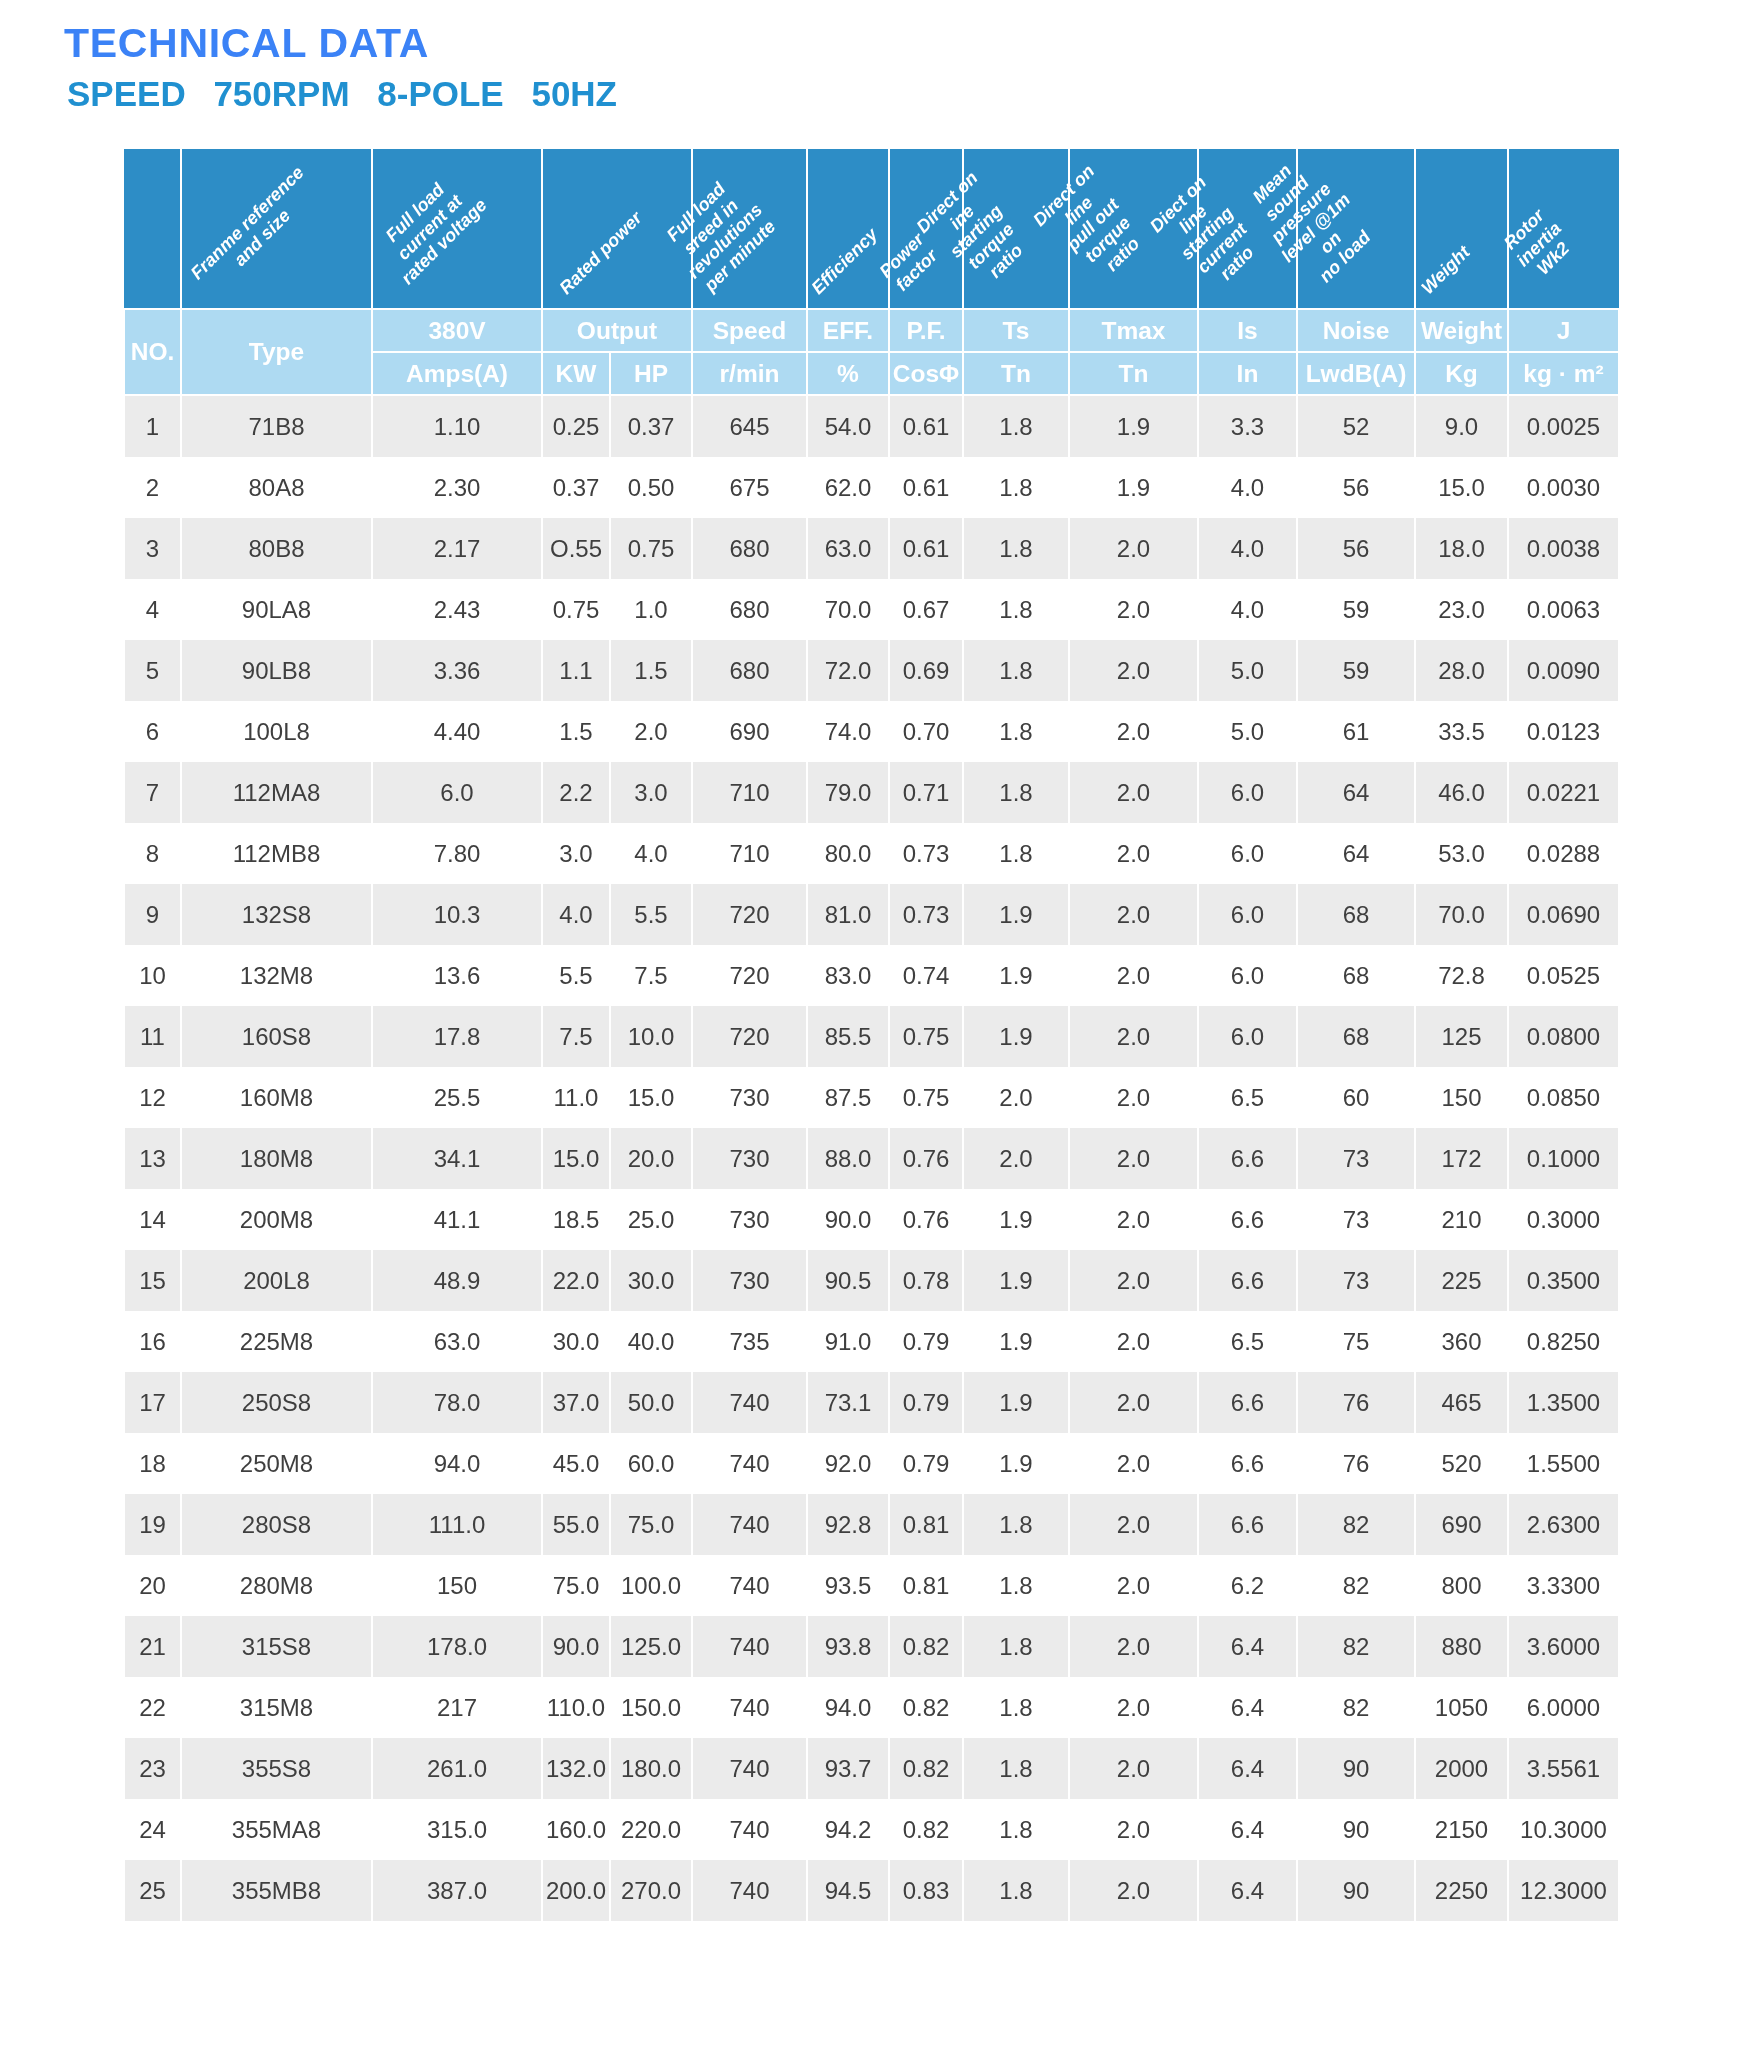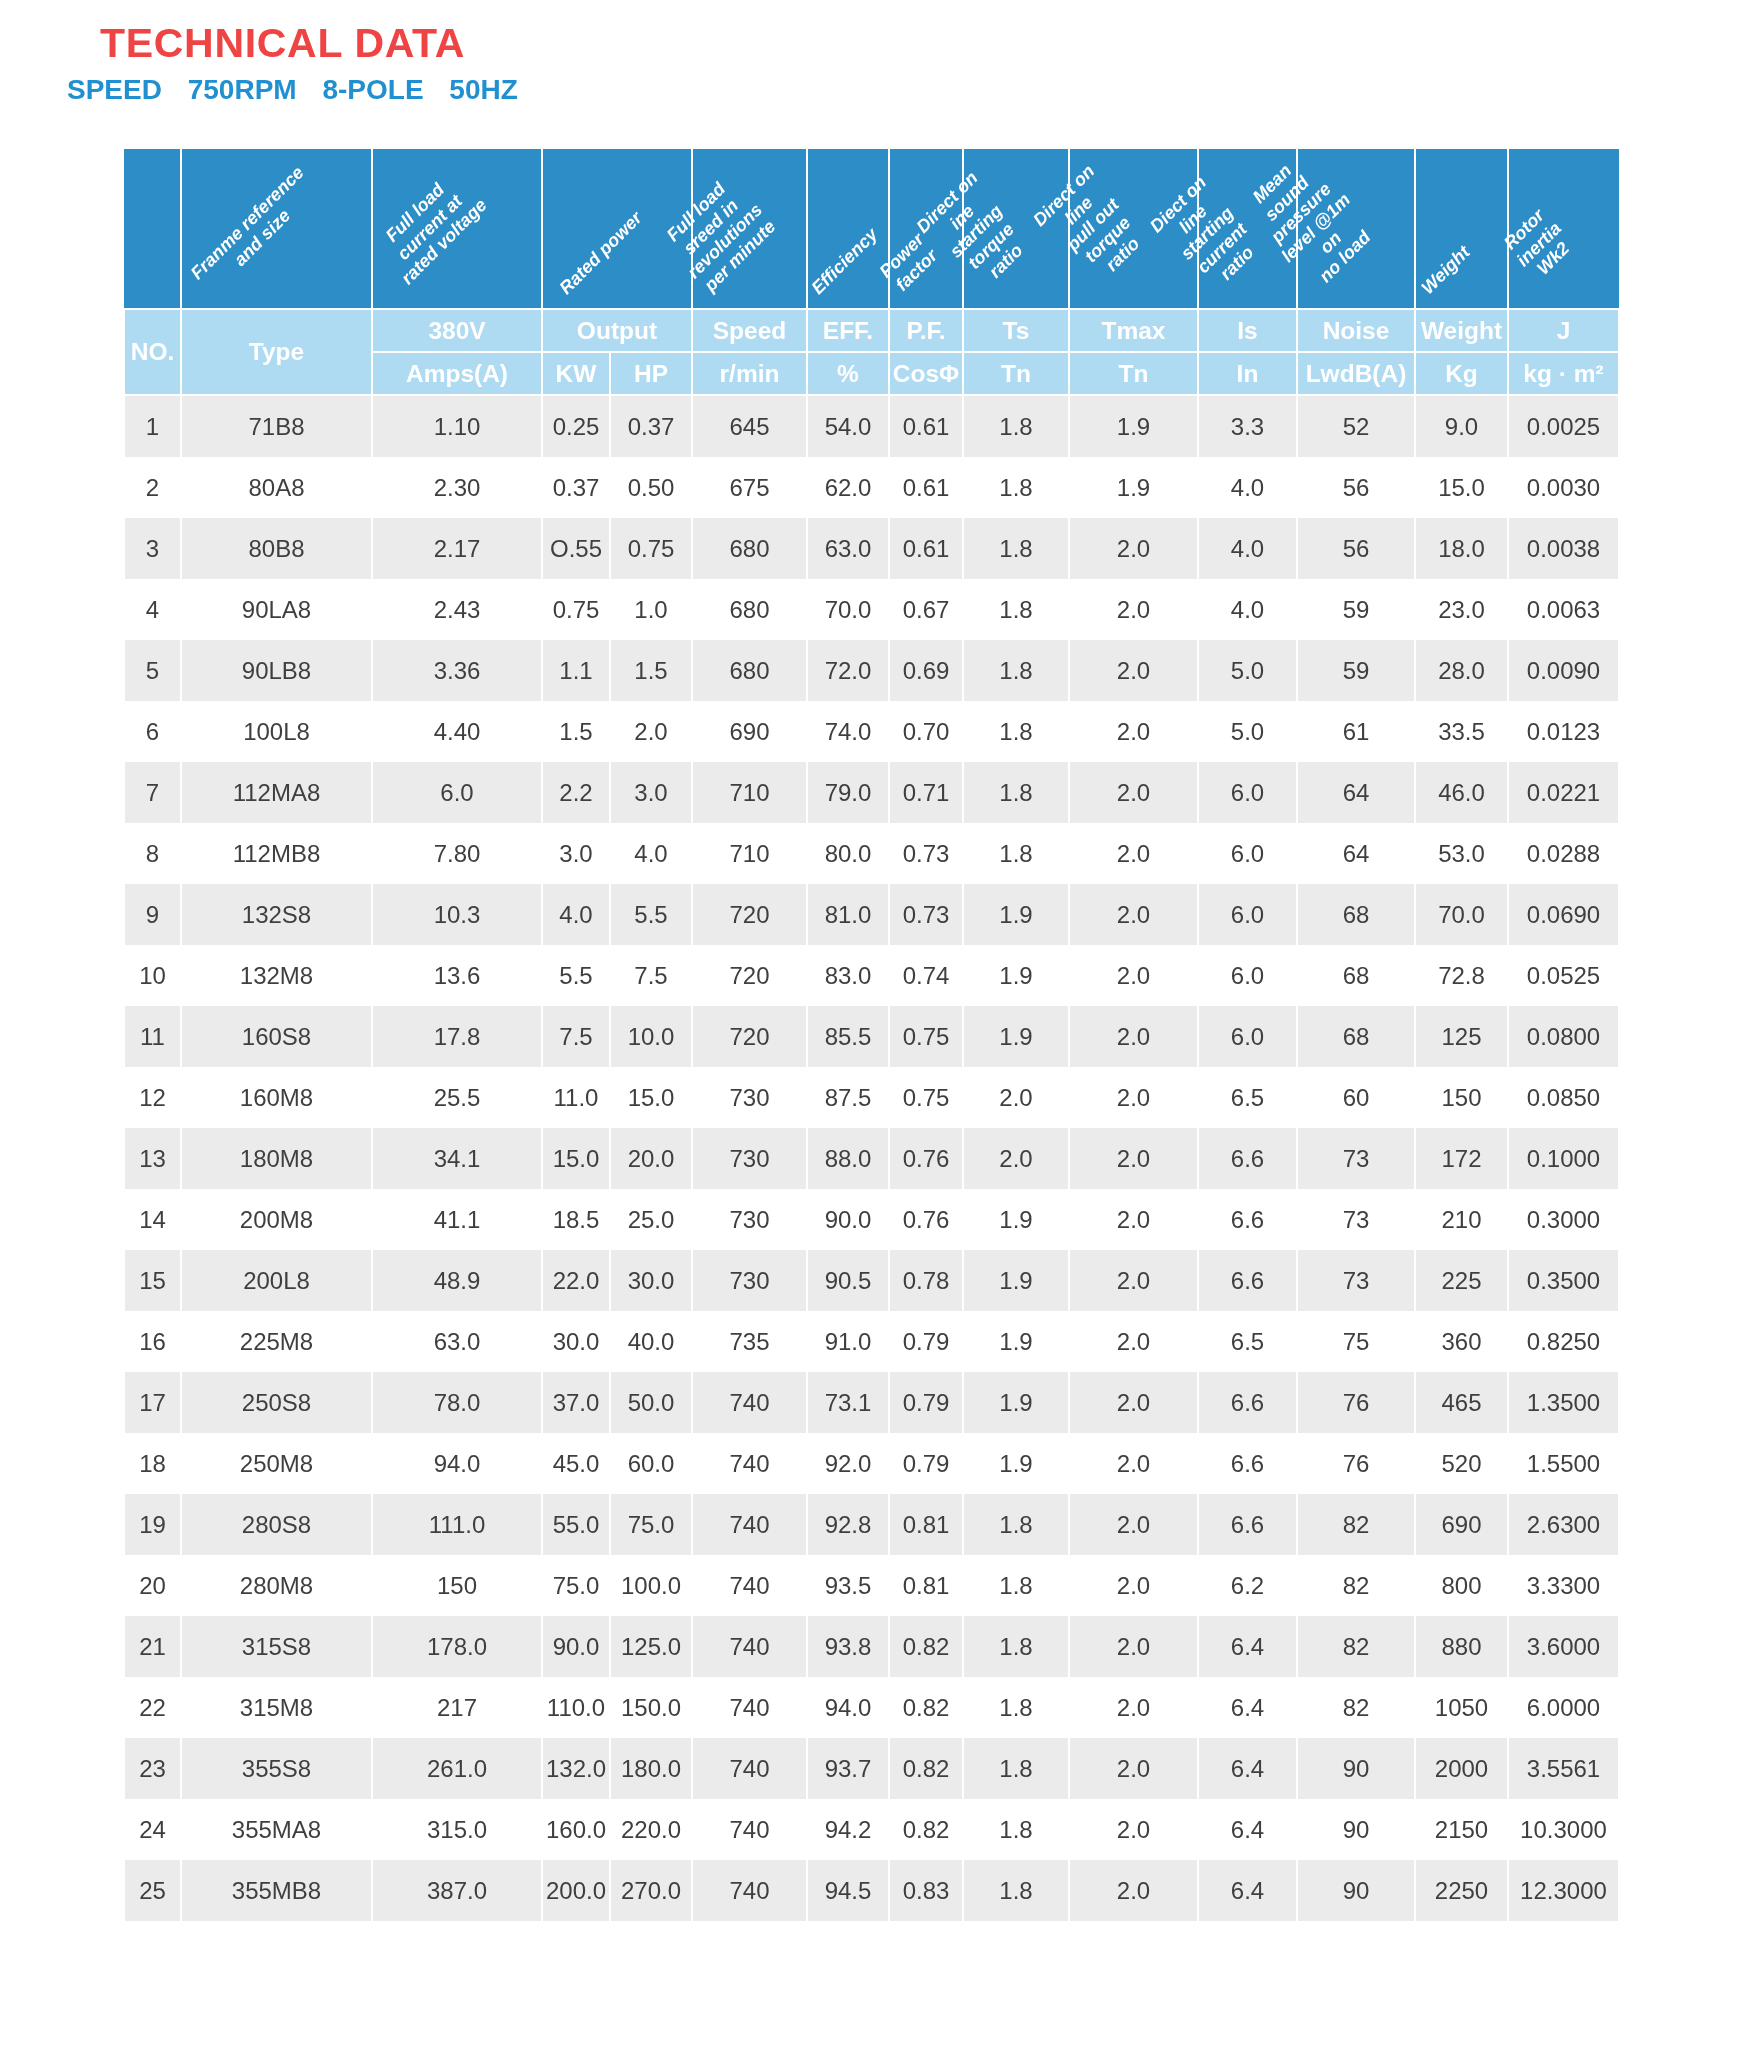--- a/index.html
+++ b/index.html
@@ -15,28 +15,27 @@
     background: #ffffff;
     overflow: hidden;
   }
   .title {
     position: absolute;
     left: 64px;
     top: 19.6px;
     font-size: 41px;
     font-weight: bold;
     letter-spacing: 0.7px;
-    color: #ef4444;
-    margin-left: 36px;
+    color: #3b82f6;
   }
   .subtitle {
     position: absolute;
     left: 67px;
     top: 74px;
-    font-size: 28px;
+    font-size: 35px;
     font-weight: bold;
     word-spacing: 18px;
     color: #2090d0;
   }
   table.tech {
     position: absolute;
     left: 123px;
     top: 149px;
     width: 1494px;
     border-collapse: collapse;

